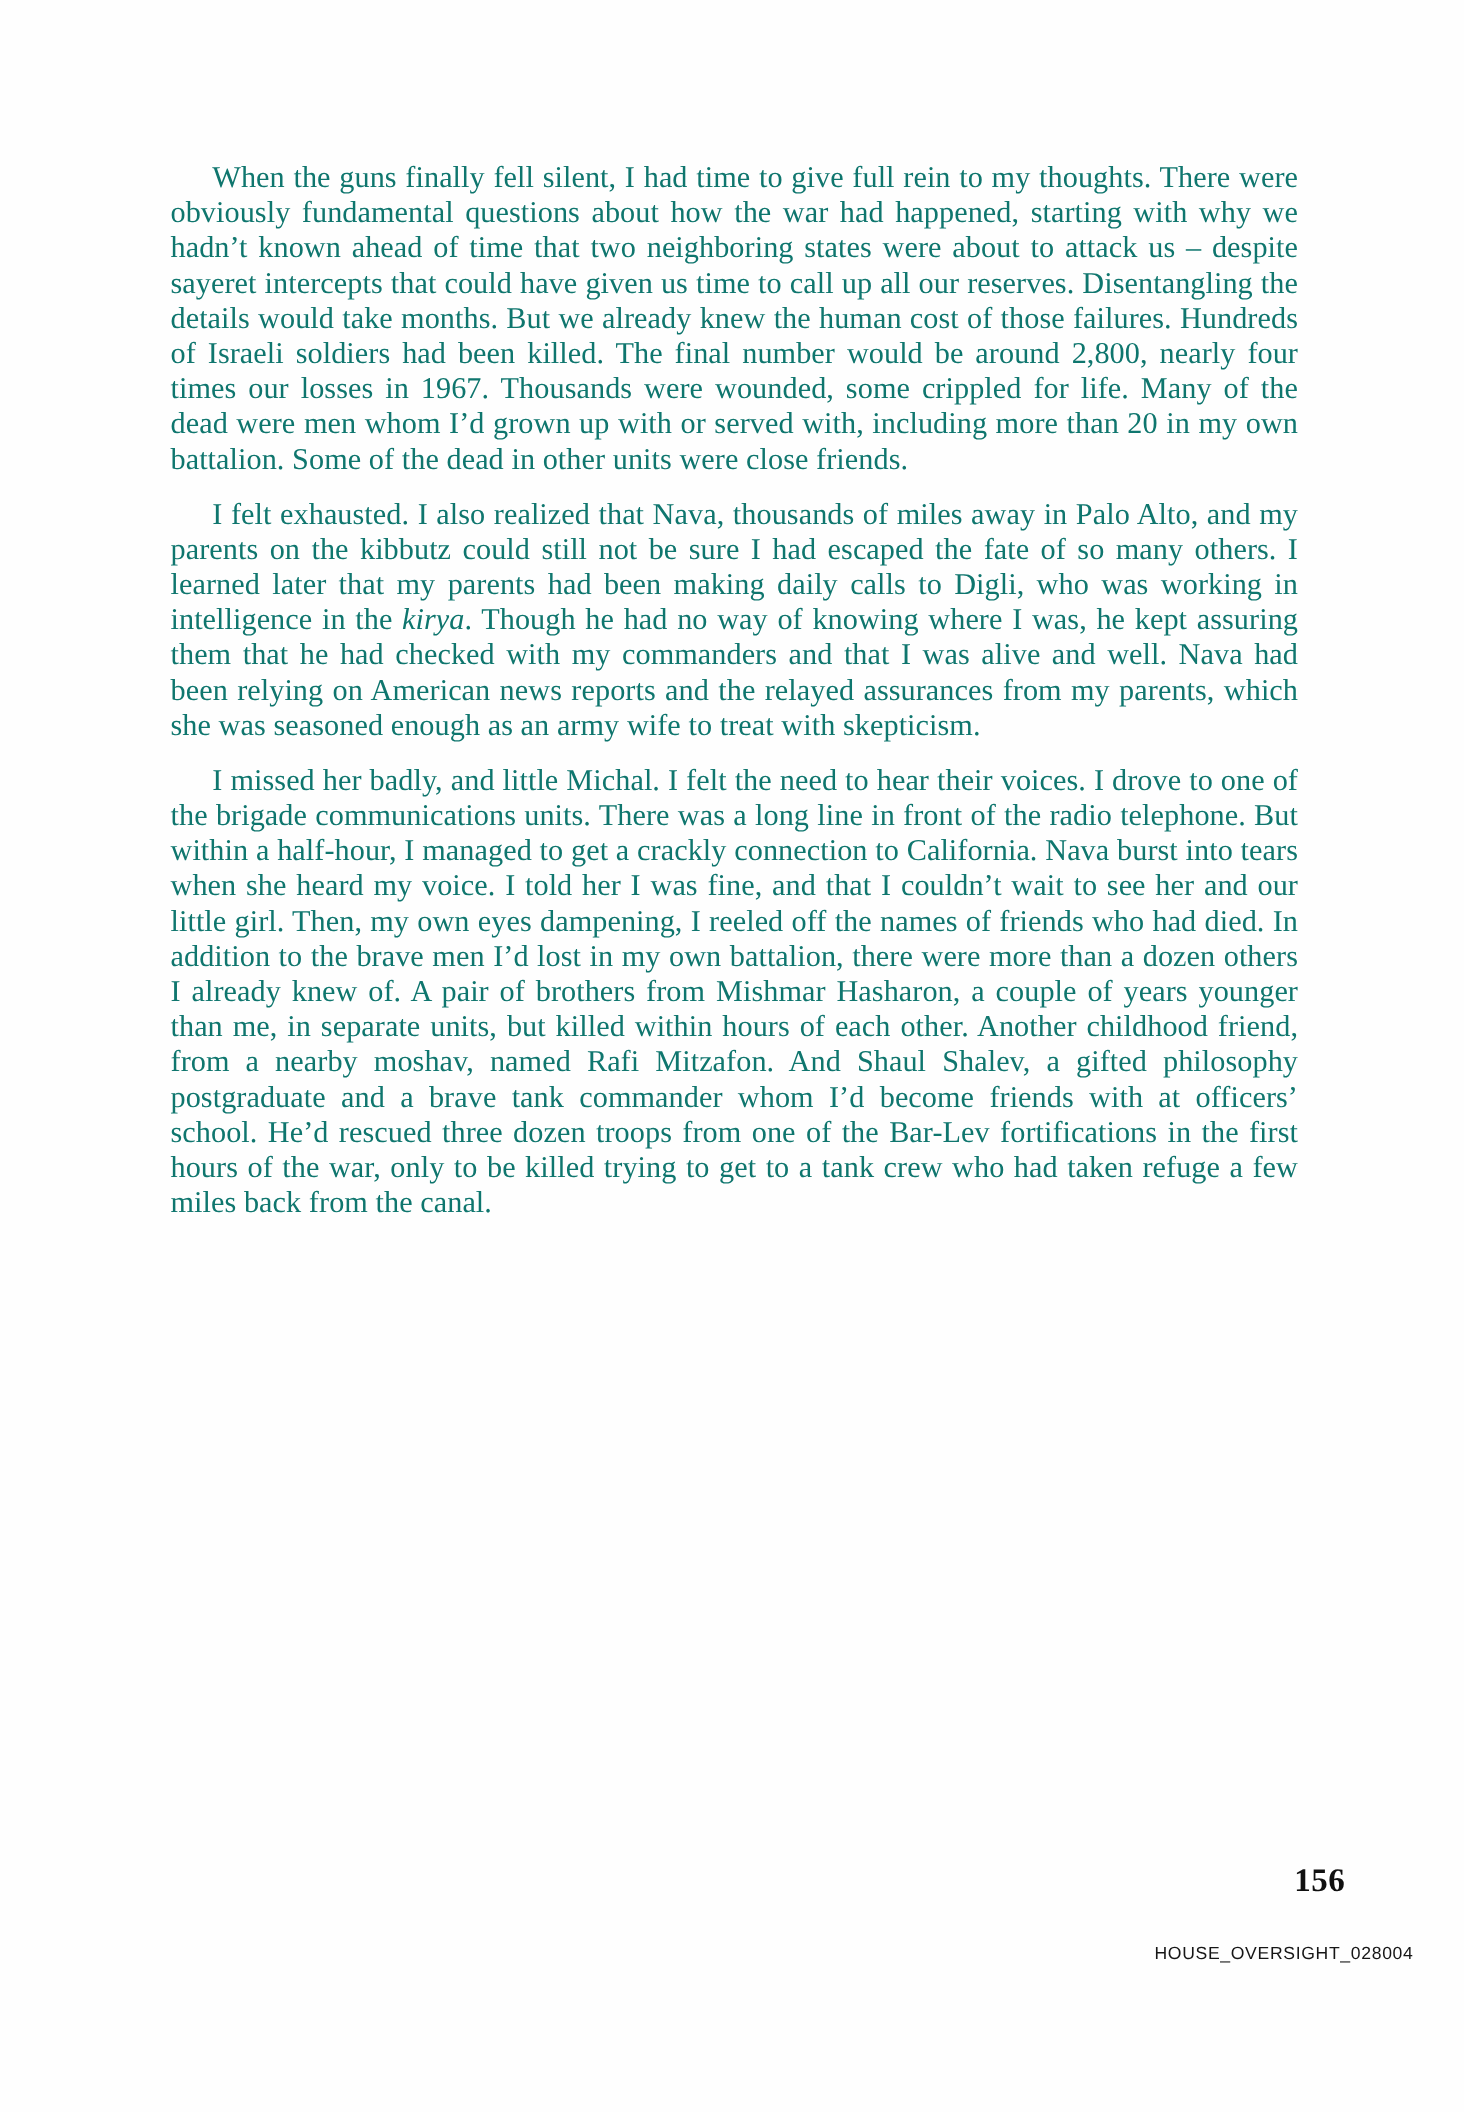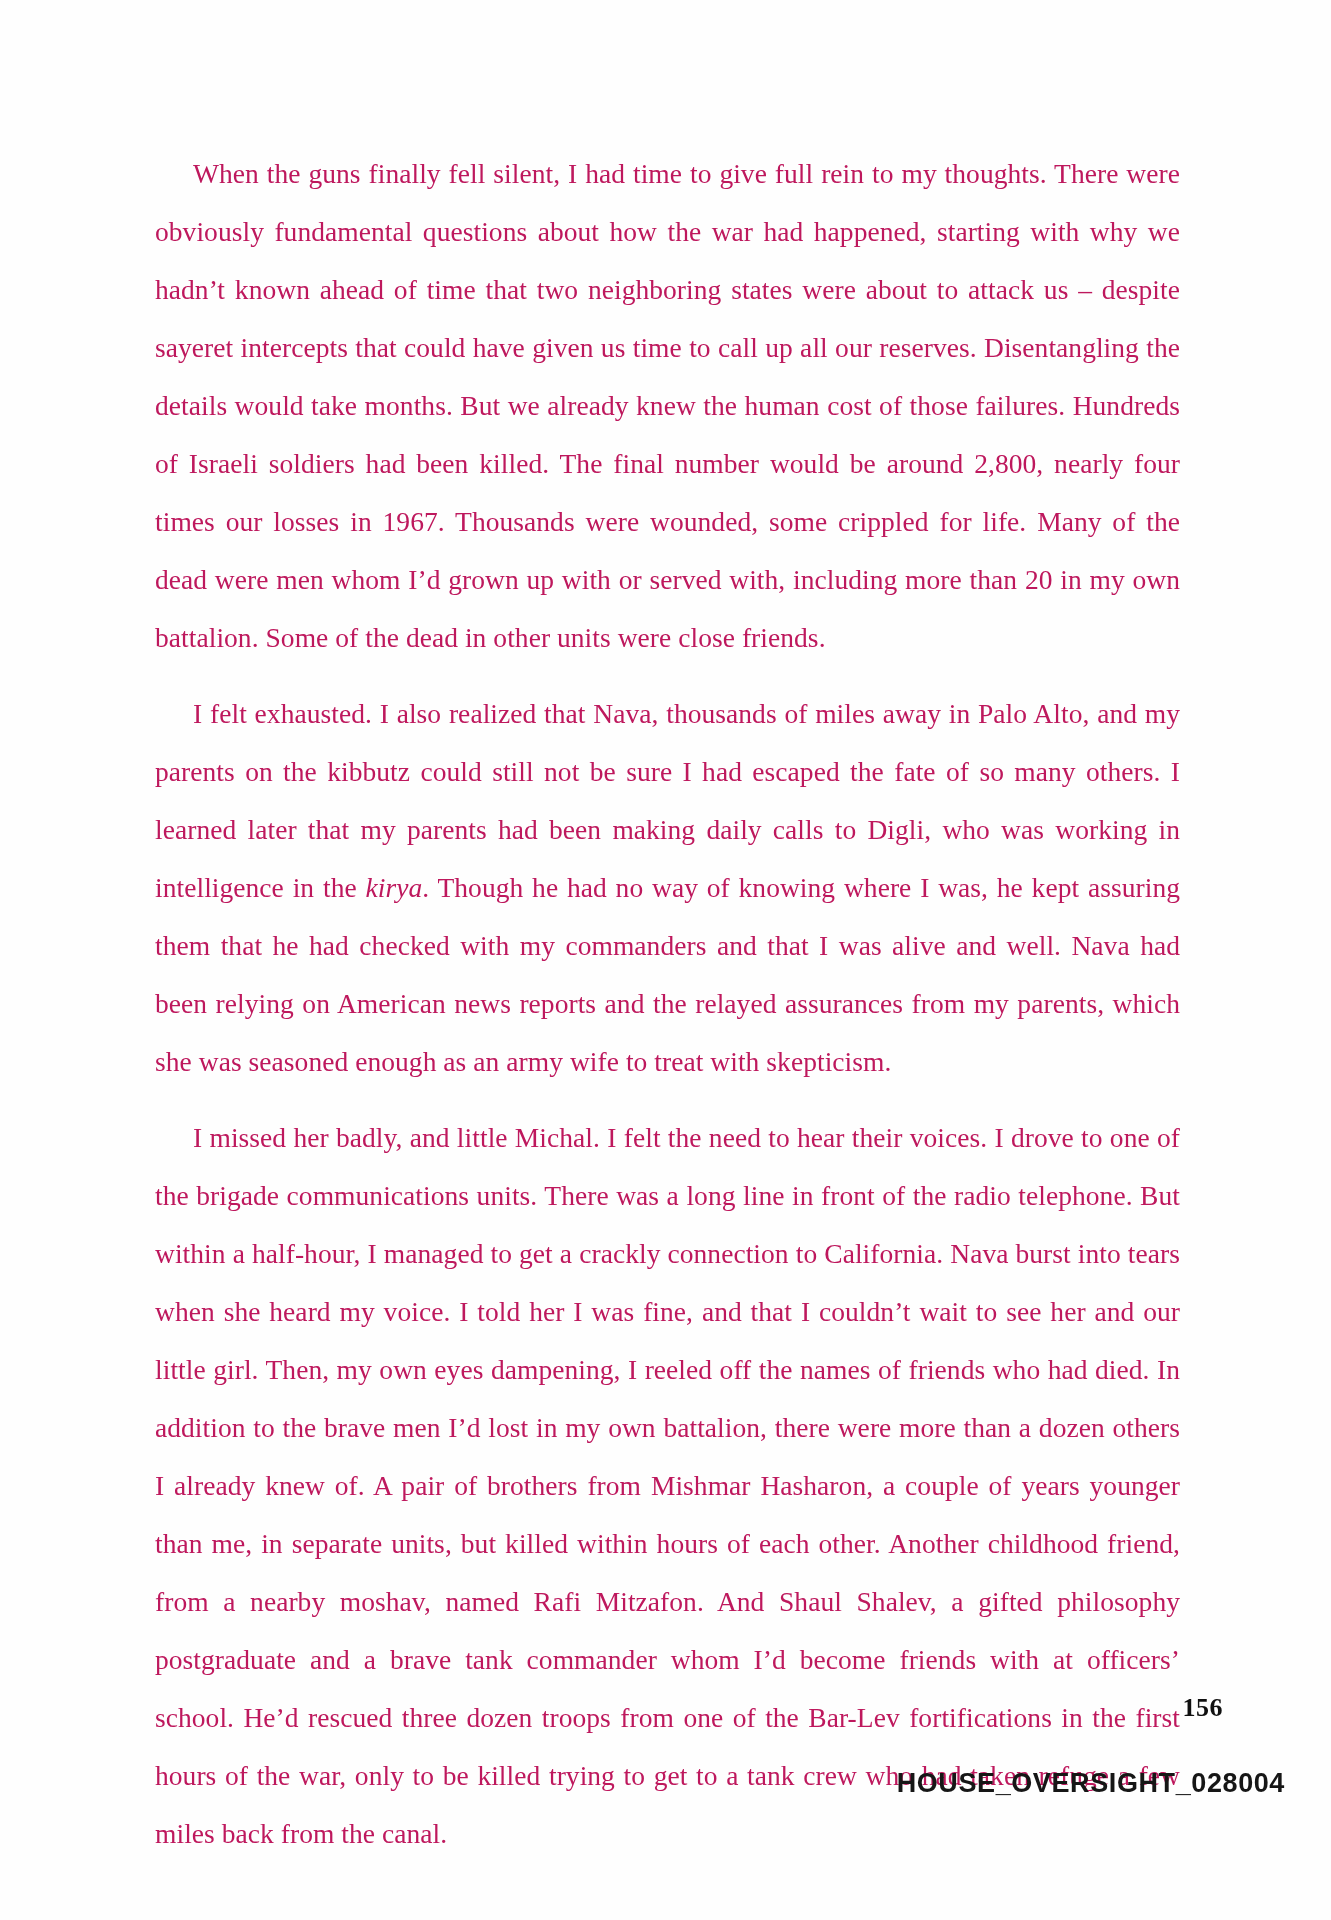--- a/index.html
+++ b/index.html
@@ -25,54 +25,53 @@
   }
   .content {
     position: absolute;
     left: 155px;
     top: 145px;
     width: 1025px;
   }
   p.para {
     margin: 0 0 0 0;
     font-size: 27.5px;
-    line-height: 58px;
+    line-height: 32px;
     text-align: justify;
     text-justify: inter-word;
-    color: #be185d;
+    color: #0f766e;
     letter-spacing: 0.05px;
   }
   p.para + p.para {
     margin-top: 18px;
   }
   p.indent {
     text-indent: 38px;
   }
   .italic {
     font-style: italic;
   }
   .page-number {
     position: absolute;
     right: 108px;
     top: 1693px;
-    font-size: 26px;
+    font-size: 30px;
     font-weight: bold;
     color: #101010;
     font-family: "Liberation Serif", serif;
     letter-spacing: 0.5px;
   }
   .bates-stamp {
     position: absolute;
     right: 46px;
     top: 1768px;
-    font-size: 27px;
+    font-size: 16px;
     color: #161616;
     font-family: "Liberation Sans", sans-serif;
     letter-spacing: 0.6px;
-    font-weight: bold;
   }
 </style>
 </head>
 <body>
 
 <div class="page">
 
   <div class="content">
 
     <p class="para indent">When the guns finally fell silent, I had time to give full rein to my thoughts. There were obviously fundamental questions about how the war had happened, starting with why we hadn’t known ahead of time that two neighboring states were about to attack us – despite sayeret intercepts that could have given us time to call up all our reserves. Disentangling the details would take months. But we already knew the human cost of those failures. Hundreds of Israeli soldiers had been killed. The final number would be around 2,800, nearly four times our losses in 1967. Thousands were wounded, some crippled for life. Many of the dead were men whom I’d grown up with or served with, including more than 20 in my own battalion. Some of the dead in other units were close friends.</p>

